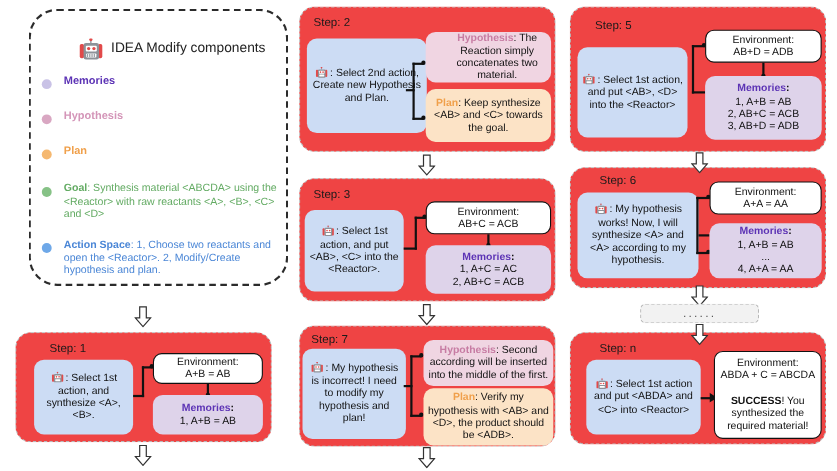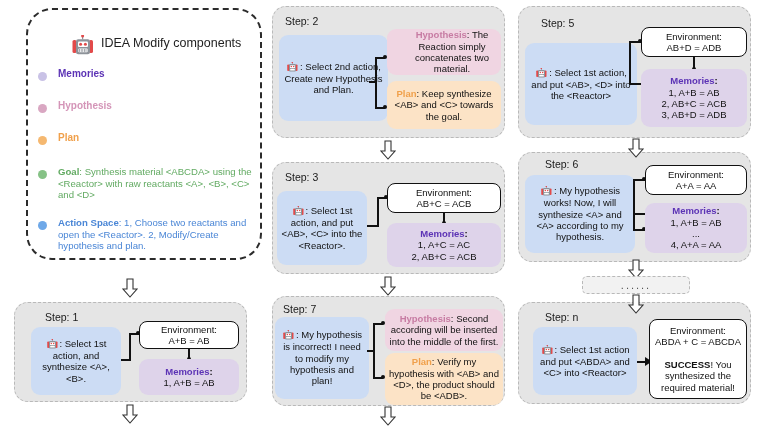--- a/index.html
+++ b/index.html
@@ -1,21 +1,21 @@
 <!DOCTYPE html>
 <html><head>
 <meta charset="utf-8">
 <style>
   html,body{margin:0;padding:0;background:#ffffff;}
   body{width:761px;height:428px;position:relative;overflow:hidden;
        font-family:"Liberation Sans", sans-serif;color:#1a1a1a;}
   .stage{position:absolute;left:0;top:0;width:761px;height:428px;}
 
   
-  .panel{position:absolute;background:#e5e5e5;border:1.4px dashed #b9b9b9;
+  .panel{position:absolute;background:#ef4444;border:1.4px dashed #b9b9b9;
          border-radius:14px;box-sizing:border-box;}
   .steplabel{position:absolute;font-size:10.5px;color:#1a1a1a;white-space:nowrap;}
 
   
   .legend{position:absolute;left:26px;top:8px;width:236px;height:252px;
           background:#fff;border:2px dashed #2b2b2b;border-radius:26px;box-sizing:border-box;}
   .legend-title{position:absolute;left:73px;top:26px;font-size:12.5px;color:#222;white-space:nowrap;}
   .legend-row{position:absolute;font-size:10px;font-weight:bold;white-space:nowrap;}
   .dot{position:absolute;width:9px;height:9px;border-radius:50%;}
   .para{position:absolute;font-size:9.6px;line-height:11.6px;}
@@ -116,21 +116,21 @@
     <div class="box box-hyp" style="left:114px;top:22px;width:114px;height:46px;padding-left:20px;">
       <div><span class="lbl-hyp">Hypothesis</span><span>: The Reaction simply concatenates two material.</span></div>
     </div>
     <div class="box box-plan" style="left:114px;top:74px;width:114px;height:48px;">
       <div><span class="lbl-plan">Plan</span><span>: Keep synthesize &lt;AB&gt; and &lt;C&gt; towards the goal.</span></div>
     </div>
   </div>
 
   <div class="panel" style="left:518px;top:6px;width:233px;height:132px;">
     <div class="steplabel" style="left:22px;top:10px;">Step: 5</div>
-    <div class="box box-agent" style="left:6px;top:36px;width:112px;height:82px;">
+    <div class="box box-agent" style="left:6px;top:36px;width:100px;height:82px;">
       <div><svg class="robot" width="13" height="11" viewBox="0 0 26 22">
         <rect x="12" y="0.5" width="1.2" height="4" fill="#8d9299"></rect>
             <circle cx="12.6" cy="1" r="1.5" fill="#e24a4a"></circle>
         <rect x="2.5" y="5" width="4" height="13" rx="1.6" fill="#e24a4a"></rect>
             <rect x="19" y="5" width="4" height="13" rx="1.6" fill="#e24a4a"></rect>
         <rect x="6" y="4.2" width="14" height="15" rx="2.2" fill="#8d9299"></rect>
             <rect x="8" y="6.5" width="10" height="5.4" rx="1" fill="#fff"></rect>
         <circle cx="10.6" cy="9.2" r="1.5" fill="#e24a4a"></circle>
             <circle cx="15.4" cy="9.2" r="1.5" fill="#e24a4a"></circle>
         <rect x="8.4" y="13.6" width="9.2" height="3.6" rx="0.8" fill="#fff"></rect>

